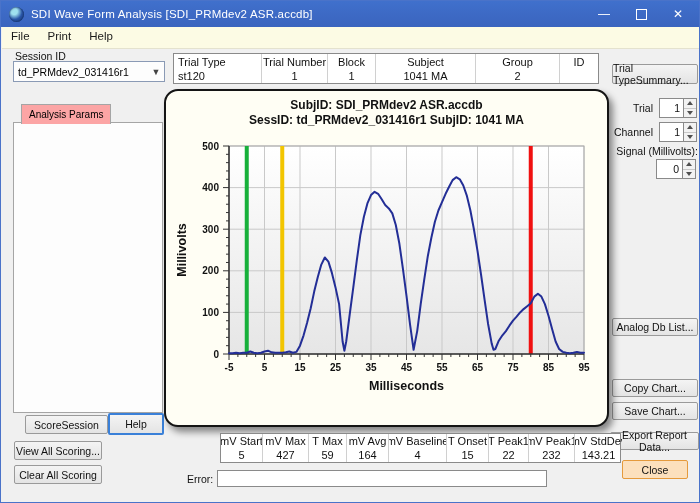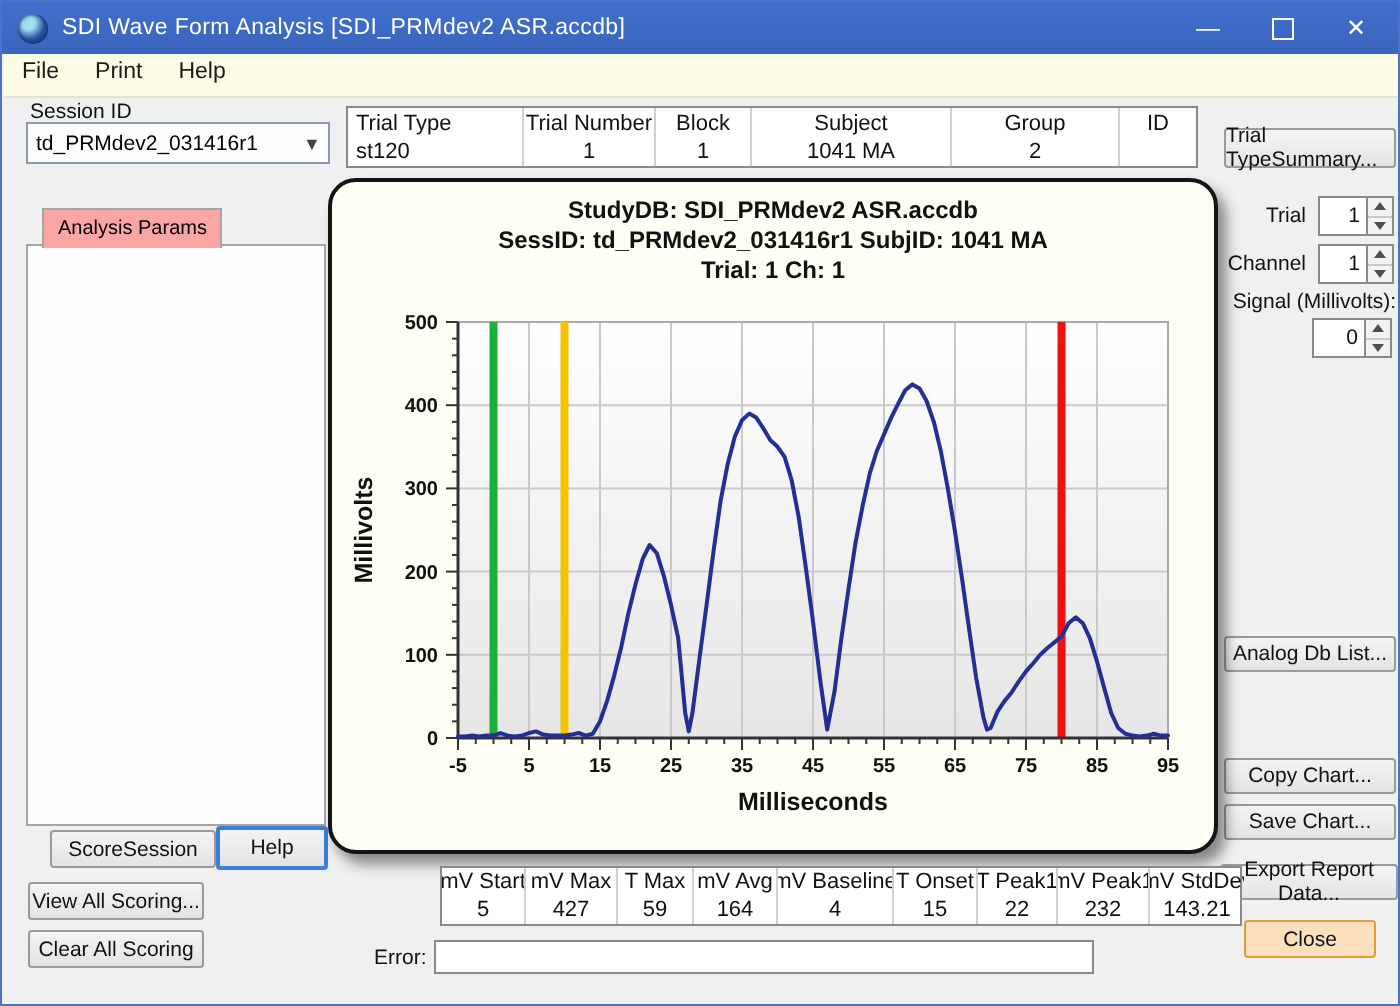--- a/index.html
+++ b/index.html
@@ -192,23 +192,22 @@
   </div>
 
   <div class="btn" style="left:611px;top:317px;width:86px;height:18px;text-align:center;">Analog Db List...</div>
   <div class="btn" style="left:611px;top:401px;width:86px;height:18px;">Save Chart...</div>
   <div class="btn" style="left:611px;top:378px;width:86px;height:18px;">Copy Chart...</div>
   <div class="btn" style="left:609px;top:431px;width:89px;height:18px;text-align:center;">Export Report Data...</div>
   <div class="btn btn-close" style="left:621px;top:459px;width:66px;height:19px;">Close</div>
 
   <div class="chartbox">
     <div class="chart-titles">
-      <div>StudyDB: SDI_PRMdev2 ASR.accdb</div>
+      <div>SubjID: SDI_PRMdev2 ASR.accdb</div>
       <div>SessID: td_PRMdev2_031416r1  SubjID: 1041 MA</div>
-      <div>Trial: 1  Ch: 1</div>
     </div>
     <svg width="441" height="282" viewBox="0 0 441 282" style="display:block;margin-top:2px;">
       <defs>
         <linearGradient id="plotgrad" x1="0" y1="0" x2="0" y2="1">
           <stop offset="0" stop-color="#ffffff"></stop>
           <stop offset="1" stop-color="#e6e6e6"></stop>
         </linearGradient>
       </defs>
     <rect x="63" y="16" width="355" height="208" fill="url(#plotgrad)"></rect>
         <line x1="63" y1="16" x2="63" y2="224" stroke="#c9c9c9" stroke-width="1"></line>

